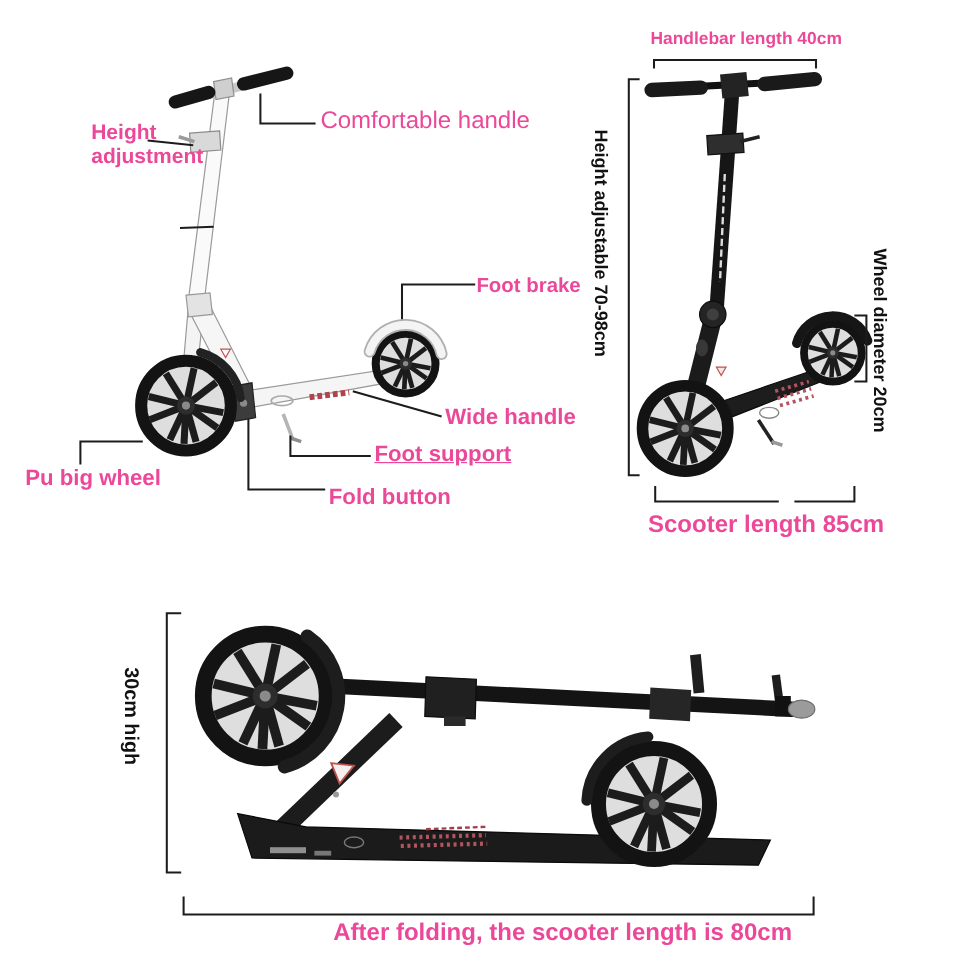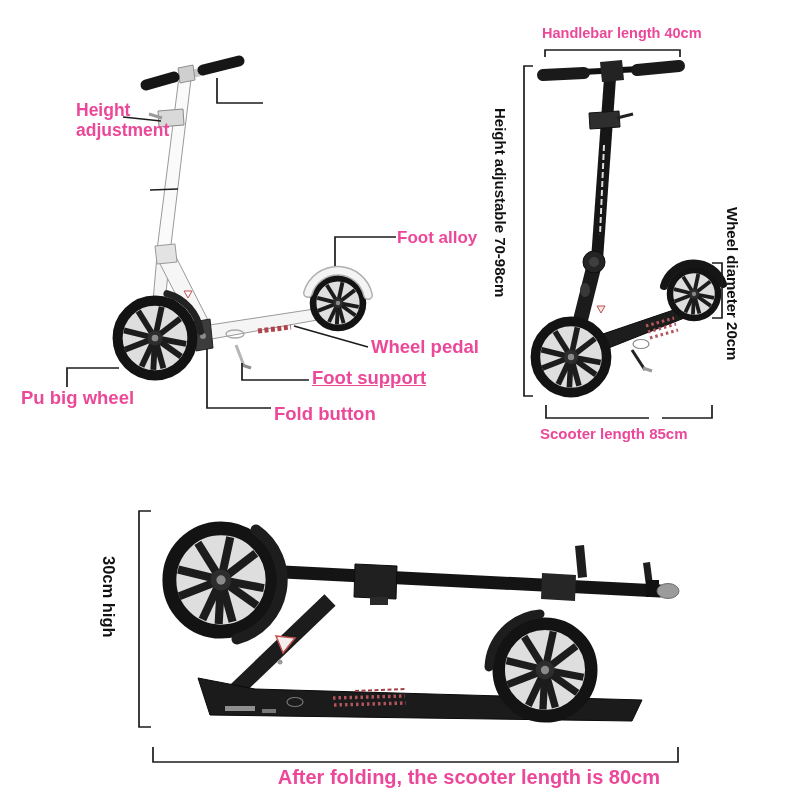--- a/index.html
+++ b/index.html
@@ -155,35 +155,36 @@
     <path d="M712,263 L722,263 L722,318 L712,318"></path>
     <path d="M546,405 L546,418 L649,418 M662,418 L712,418 L712,405"></path>
     <path d="M151,511 L139,511 L139,727 L151,727"></path>
     <path d="M153,747 L153,762 L678,762 L678,747"></path>
   </g>
 </svg>
 
   <div class="lbl wrap2" style="left:44px;top:101px;font-size:17.5px;">Height adjustment</div>
 
 
+  <div class="lbl regular" style="left:267px;top:90px;font-size:20px;">Comfortable handle</div>
 
-  <div class="lbl" style="left:397px;top:228px;font-size:17px;">Foot alloy</div>
+  <div class="lbl" style="left:397px;top:228px;font-size:17px;">Foot brake</div>
 
-  <div class="lbl" style="left:371px;top:337px;font-size:18.5px;">Wheel pedal</div>
+  <div class="lbl" style="left:371px;top:337px;font-size:18.5px;">Wide handle</div>
 
   <div class="lbl" style="left:312px;top:368px;font-size:18.5px;text-decoration:underline;">Foot support</div>
 
   <div class="lbl" style="left:274px;top:404px;font-size:18.5px;">Fold button</div>
 
   <div class="lbl" style="left:21px;top:388px;font-size:18.5px;">Pu big wheel</div>
 
   <div class="lbl" style="left:542px;top:25px;font-size:14.5px;">Handlebar length 40cm</div>
 
   <div class="vlabel" style="left:492px;top:108px;font-size:15px;">Height adjustable 70-98cm</div>
 
   <div class="vlabel" style="left:724px;top:207px;font-size:15px;">Wheel diameter 20cm</div>
 
-  <div class="lbl" style="left:540px;top:426px;font-size:15px;">Scooter length 85cm</div>
+  <div class="lbl" style="left:540px;top:426px;font-size:20px;">Scooter length 85cm</div>
 
   <div class="vlabel" style="left:99px;top:556px;font-size:16.5px;">30cm high</div>
 
   <div class="lbl center" style="left:135px;top:766px;width:525px;font-size:20px;">After folding, the scooter length is 80cm</div>
 </div>
 
 </body></html>

